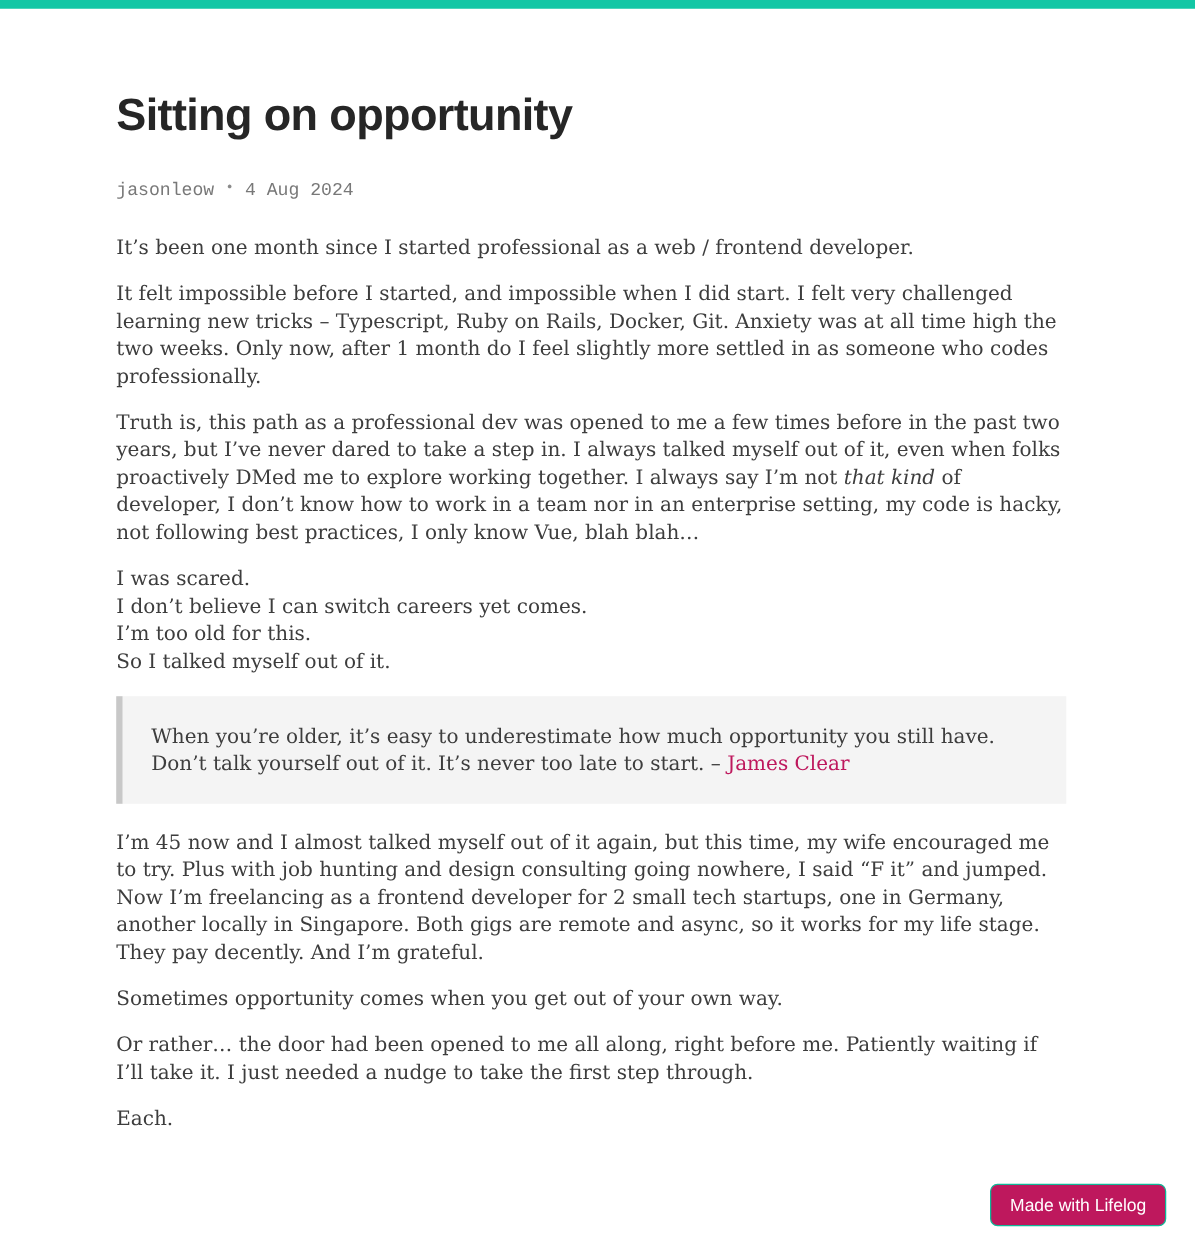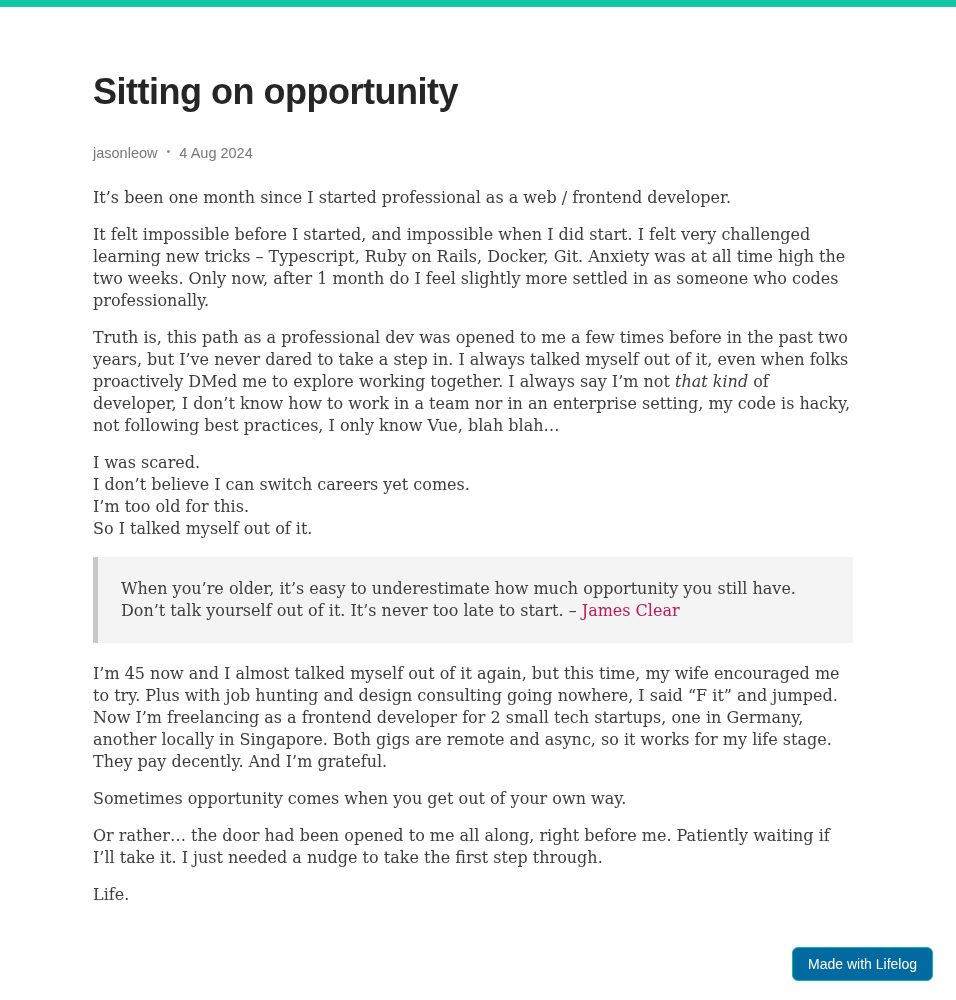--- a/index.html
+++ b/index.html
@@ -28,20 +28,21 @@
     letter-spacing: -0.5px;
     color: #262626;
     font-family: "Liberation Sans", sans-serif;
   }
   .byline {
     margin-top: 32px;
     font-size: 14.5px;
     color: #787878;
     display: flex;
     gap: 9px;
+    font-family: Liberation Mono, monospace;
   }
   .byline .dot {
     font-size: 11px;
     color: #8a8a8a;
   }
   article {
     margin-top: 26px;
     font-family: "DejaVu Serif", "Liberation Serif", serif;
     font-size: 16px;
     line-height: 22px;
@@ -59,21 +60,21 @@
   blockquote.quote-block p:last-child { margin-bottom: 0; }
   a.quote-link {
     color: #be185d;
     text-decoration: none;
     cursor: pointer;
   }
   .made-with-badge {
     position: absolute;
     right: 23px;
     bottom: 19px;
-    background: #0369a1;
+    background: #be185d;
     color: #ffffff;
     font-family: "Liberation Sans", sans-serif;
     font-size: 14px;
     font-weight: 400;
     padding: 8px 15px;
     border: 1px solid #0fb897;
     border-radius: 6px;
     cursor: pointer;
     display: inline-block;
   }
@@ -109,17 +110,17 @@
     <blockquote class="quote-block">
       <p><span>When you’re older, it’s easy to underestimate how much opportunity you still have. Don’t talk yourself out of it. It’s never too late to start. – </span><a class="quote-link">James Clear</a></p>
     </blockquote>
 
     <p>I’m 45 now and I almost talked myself out of it again, but this time, my wife encouraged me to try. Plus with job hunting and design consulting going nowhere, I said “F it” and jumped. Now I’m freelancing as a frontend developer for 2 small tech startups, one in Germany, another locally in Singapore. Both gigs are remote and async, so it works for my life stage. They pay decently. And I’m grateful.</p>
 
     <p>Sometimes opportunity comes when you get out of your own way.</p>
 
     <p>Or rather… the door had been opened to me all along, right before me. Patiently waiting if I’ll take it. I just needed a nudge to take the first step through.</p>
 
-    <p>Life.</p>
+    <p>Each.</p>
   </article>
 </div>
 
 <a class="made-with-badge">Made with Lifelog</a>
 
 </body></html>

